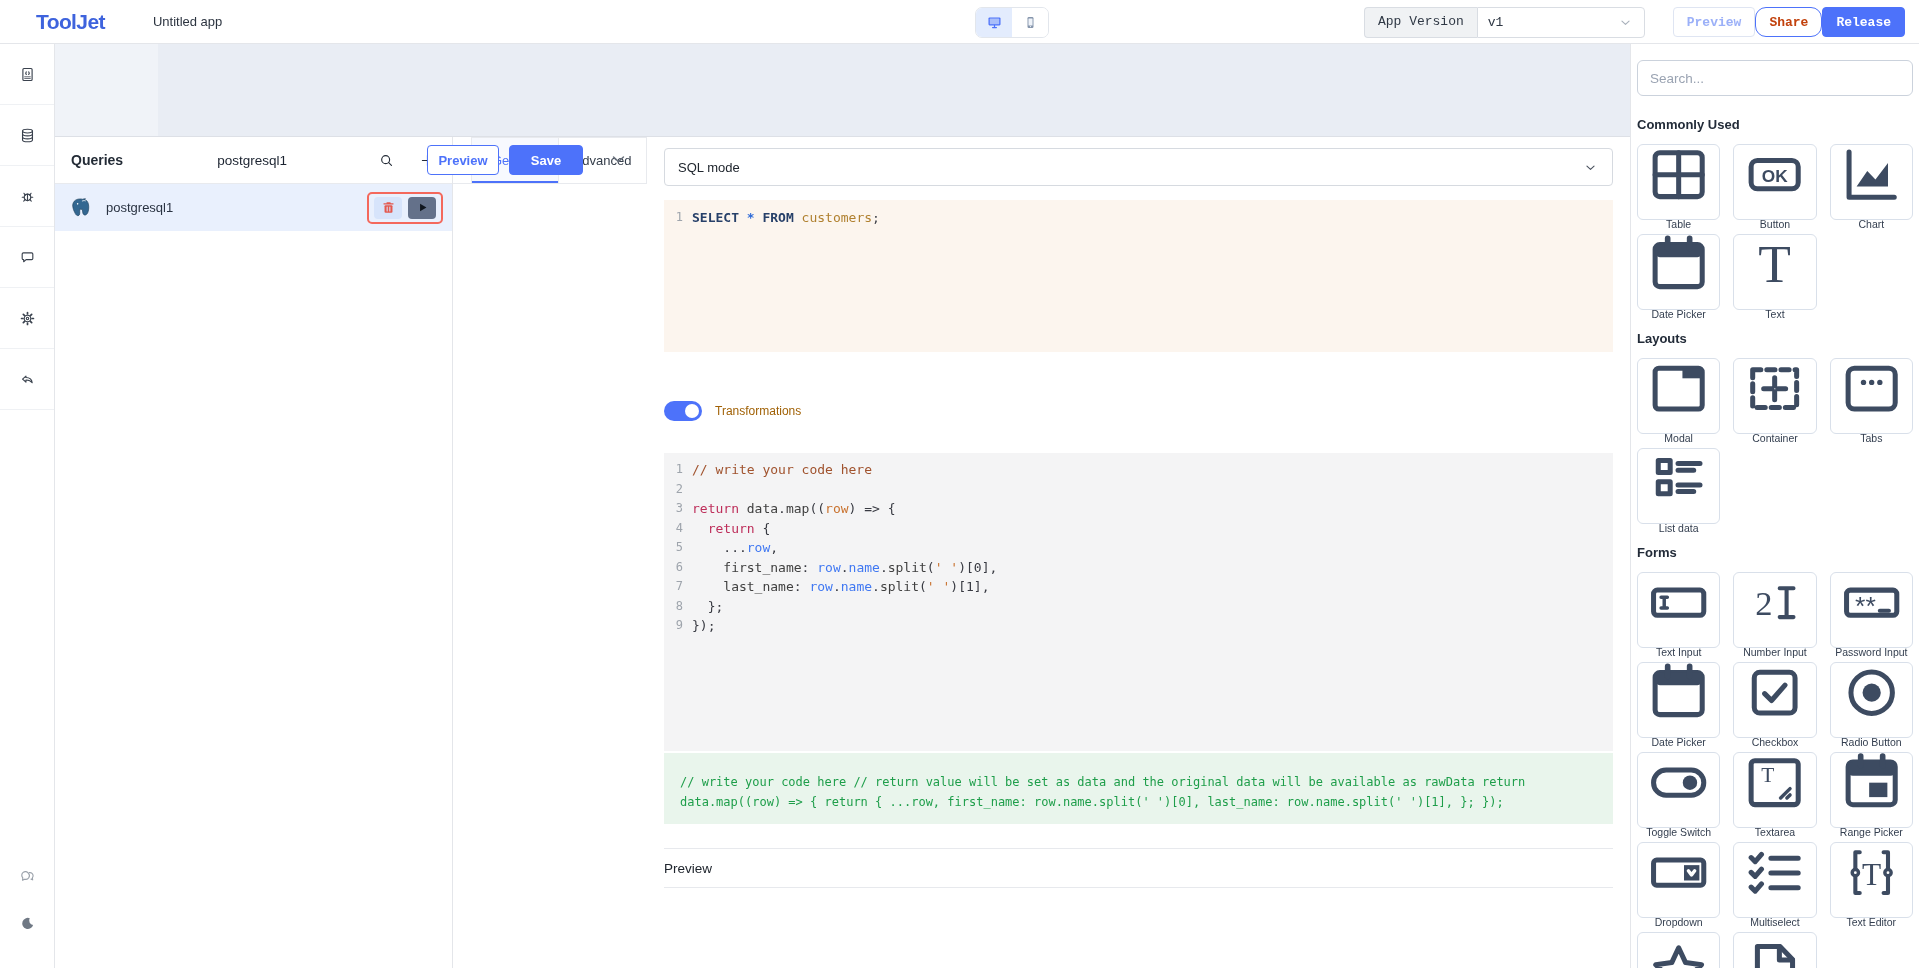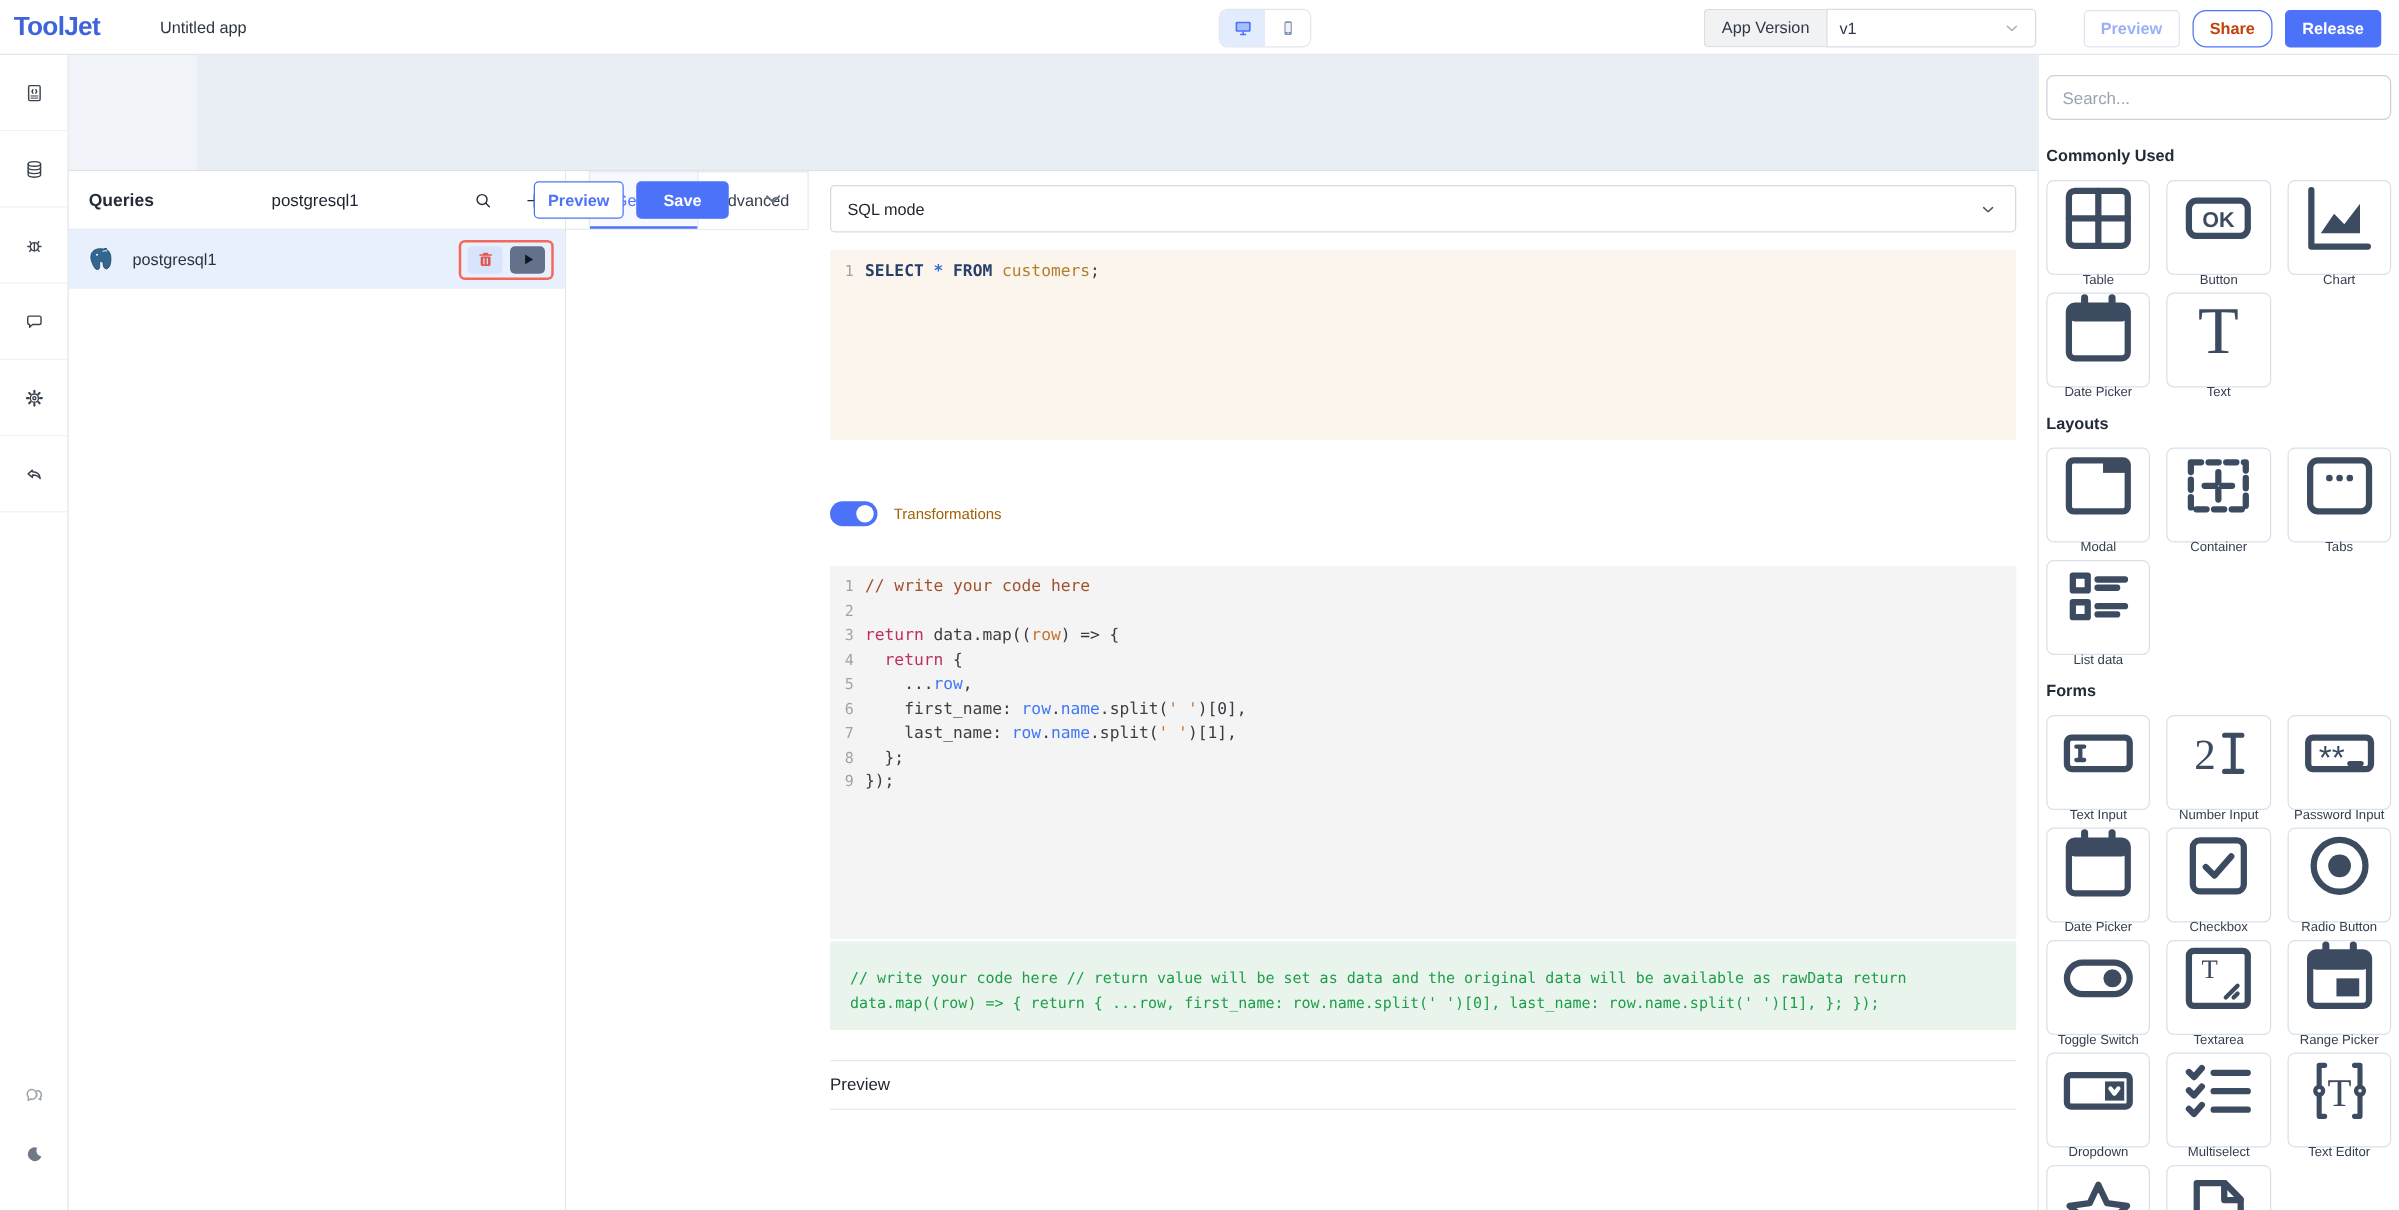--- a/index.html
+++ b/index.html
@@ -3,27 +3,27 @@
 <meta charset="utf-8">
 <style>
   * { margin:0; padding:0; box-sizing:border-box; }
   html,body { background:#fff; }
   body { font-family:"Liberation Sans", sans-serif; color:#2A3342; }
   .app { position:relative; width:1919px; height:968px; overflow:hidden; background:#fff; }
 
   
   .topbar { position:absolute; left:0; top:0; width:1919px; height:44px; background:#fff;
             border-bottom:1px solid #E4E6EA; display:flex; align-items:center; z-index:5; }
-  .logo { margin-left:11px; font-size:21px; font-weight:800; letter-spacing:-0.6px; color:#3E63DD; }
+  .logo { margin-left:36px; font-size:21px; font-weight:800; letter-spacing:-0.6px; color:#3E63DD; }
   .app-name { margin-left:48px; font-size:13px; color:#2C3440; }
   .device-toggle { position:absolute; left:975px; top:7px; display:flex; border:1px solid #E2E6EC; border-radius:7px; overflow:hidden; }
   .dev { width:36px; height:29px; display:flex; align-items:center; justify-content:center; background:#fff; cursor:pointer; }
   .dev.active { background:#E3ECFD; }
   .dev svg { width:20px; height:20px; }
-  .topbar-right { position:absolute; right:14px; top:7px; display:flex; align-items:center; gap:10px; }
+  .topbar-right { position:absolute; right:14px; top:7px; display:flex; align-items:flex-start; gap:0;font-family:Liberation Mono, monospace; }
   .version-group { display:flex; align-items:stretch; margin-right:28px; }
   .ver-label { background:#F0F2F4; border:1px solid #D9DDE3; border-right:none; border-radius:4px 0 0 4px;
                padding:6px 13px; font-size:13px; color:#2F3845; }
   .ver-select { display:flex; align-items:center; justify-content:space-between; width:168px; border:1px solid #D9DDE3;
                 border-radius:0 4px 4px 0; padding:6px 10px; font-size:13px; color:#2F3845; background:#fff; cursor:pointer; }
   .ver-select svg { width:14px; height:14px; color:#A8B0BB; }
   .tbtn { height:30px; padding:0 13px; border-radius:4px; font-size:13px; font-weight:600; cursor:pointer;
           display:flex; align-items:center; background:#fff; border:1px solid transparent; font-family:inherit; }
   .btn-preview-top { color:#9BB0F8; border-color:#DFE5F2; }
   .btn-share { color:#c2410c; border-color:#4D72FA;border-radius:11px; }

